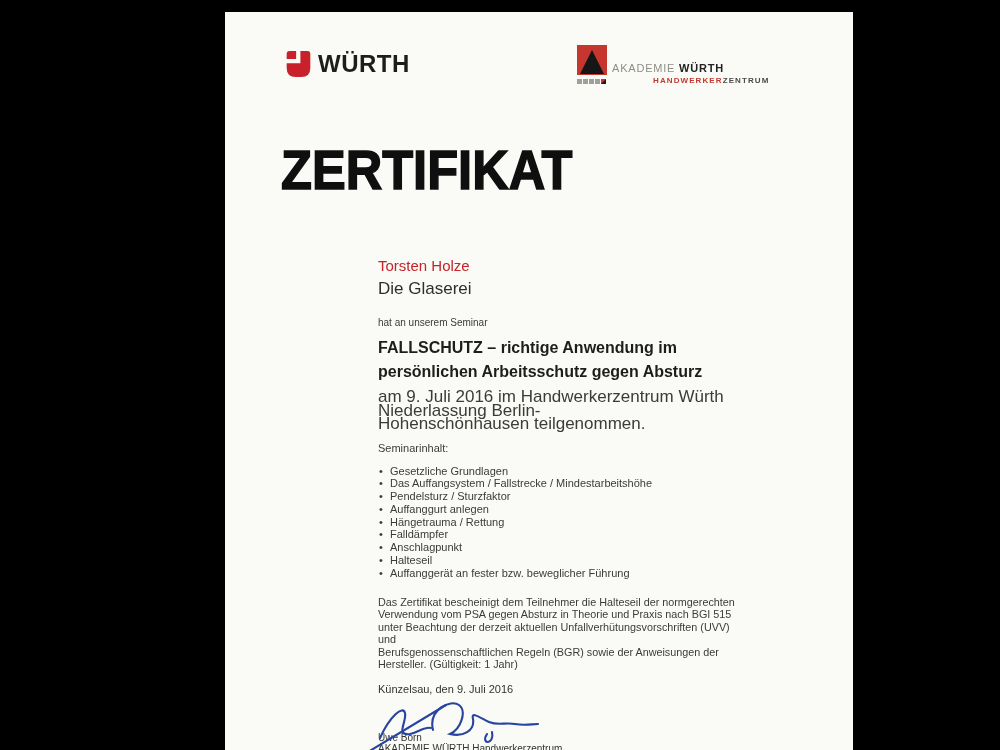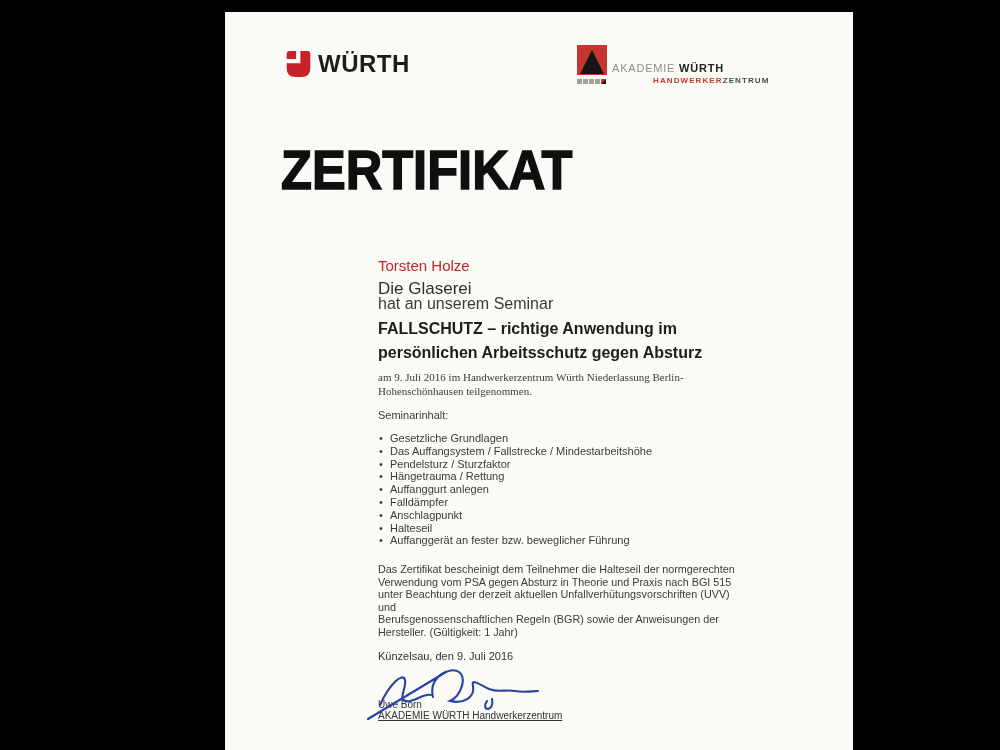--- a/index.html
+++ b/index.html
@@ -47,23 +47,23 @@
     font-size:55px; font-weight:bold; color:#0f0f0f;
     letter-spacing:0px; line-height:55px;
     transform:scaleX(0.92); transform-origin:top left;
     -webkit-text-stroke:1.5px #0f0f0f;
   }
 
   
   .content { position:absolute; left:153px; top:246px; width:362px; color:#3b3b37; }
   .recipient-name { font-size:15px; font-weight:normal; color:#c4242a; line-height:16px; }
   .recipient-company { margin-top:5px; font-size:17px; color:#2e2e2a; line-height:19px; }
-  .intro { margin-top:0; font-size:16px; line-height:12px; }
+  .intro { margin-top:19px; font-size:10px; line-height:12px; }
   .sem-title { margin-top:7px; font-size:16px; font-weight:bold; color:#1d1d1a; line-height:23.5px; }
-  .details { margin-top:7px; font-size:11px; line-height:13.5px;font-family:Liberation Serif, serif; }
+  .details { margin-top:7px; font-size:17px; line-height:13.5px; }
   .inhalt-heading { margin-top:11px; font-size:11px; line-height:13px; }
   ul.bullets { margin:10px 0 0 0; padding:0; list-style:none; }
   ul.bullets li { position:relative; padding-left:12px; font-size:11px; line-height:12.8px; }
   ul.bullets li::before { content:"•"; position:absolute; left:1px; top:0; }
   .statement { margin-top:16px; font-size:10.8px; line-height:12.5px; }
   .place-date { margin-top:12px; font-size:11px; line-height:13px; color:#33332f; }
 
   .sig-block { position:relative; }
   .sig-svg { position:absolute; left:-12px; top:0px; width:185px; height:58px; }
   .signer-name { padding-top:36px; font-size:10px; line-height:11px; color:#33332f; }
@@ -125,22 +125,22 @@
       <div>am 9. Juli 2016 im Handwerkerzentrum Würth Niederlassung Berlin-</div>
       <div>Hohenschönhausen teilgenommen.</div>
     </div>
 
     <div class="inhalt-heading">Seminarinhalt:</div>
 
     <ul class="bullets">
       <li>Gesetzliche Grundlagen</li>
       <li>Das Auffangsystem / Fallstrecke / Mindestarbeitshöhe</li>
       <li>Pendelsturz / Sturzfaktor</li>
+      <li>Auffanggurt anlegen</li>
       <li>Hängetrauma / Rettung</li>
-      <li>Auffanggurt anlegen</li>
       <li>Falldämpfer</li>
       <li>Anschlagpunkt</li>
       <li>Halteseil</li>
       <li>Auffanggerät an fester bzw. beweglicher Führung</li>
     </ul>
 
     <div class="statement">
       <div>Das Zertifikat bescheinigt dem Teilnehmer die Halteseil der normgerechten</div>
       <div>Verwendung vom PSA gegen Absturz in Theorie und Praxis nach BGI 515</div>
       <div>unter Beachtung der derzeit aktuellen Unfallverhütungsvorschriften (UVV) und</div>

